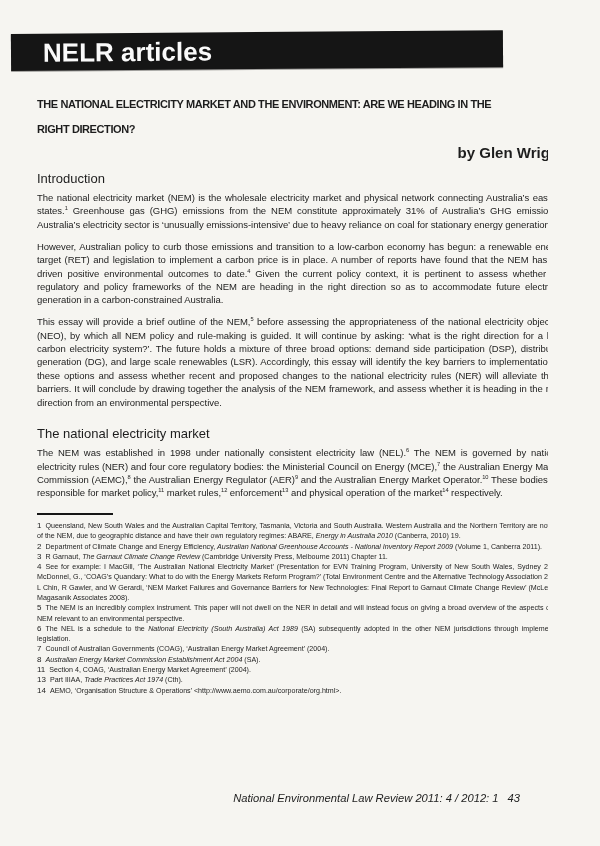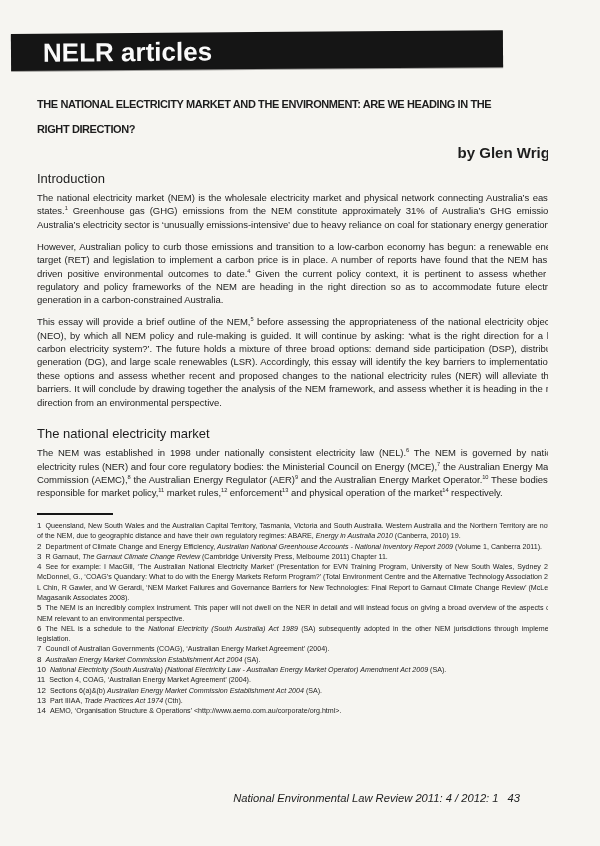--- a/index.html
+++ b/index.html
@@ -93,25 +93,23 @@
 
         <div class="fn"><span class="fn-num">5</span><span class="fn-text">The NEM is an incredibly complex instrument. This paper will not dwell on the NER in detail and will instead focus on giving a broad overview of the aspects of the NEM relevant to an environmental perspective.</span></div>
 
         <div class="fn"><span class="fn-num">6</span><span class="fn-text">The NEL is a schedule to the <i>National Electricity (South Australia) Act 1989</i> (SA) subsequently adopted in the other NEM jurisdictions through implementing legislation.</span></div>
 
         <div class="fn"><span class="fn-num">7</span><span class="fn-text">Council of Australian Governments (COAG), ‘Australian Energy Market Agreement’ (2004).</span></div>
 
         <div class="fn"><span class="fn-num">8</span><span class="fn-text"><i>Australian Energy Market Commission Establishment Act 2004</i> (SA).</span></div>
 
 
-        <div class="fn"><span class="fn-num">10</span><span class="fn-text"><i>National Electricity (South Australia) (National Electricity Law - Australian Energy Market Operator) Amendment Act 2009</i> (SA).</span></div>
 
         <div class="fn"><span class="fn-num">11</span><span class="fn-text">Section 4, COAG, ‘Australian Energy Market Agreement’ (2004).</span></div>
 
-        <div class="fn"><span class="fn-num">12</span><span class="fn-text">Sections 6(a)&amp;(b) <i>Australian Energy Market Commission Establishment Act 2004</i> (SA).</span></div>
 
         <div class="fn"><span class="fn-num">13</span><span class="fn-text">Part IIIAA, <i>Trade Practices Act 1974</i> (Cth).</span></div>
 
         <div class="fn"><span class="fn-num">14</span><span class="fn-text">AEMO, ‘Organisation Structure &amp; Operations’ &lt;http://www.aemo.com.au/corporate/org.html&gt;.</span></div>
       </div>
 
   </div>
 
   <div class="footer">
     <span class="journal">National Environmental Law Review 2011: 4 / 2012: 1</span><span class="pageno">43</span>

